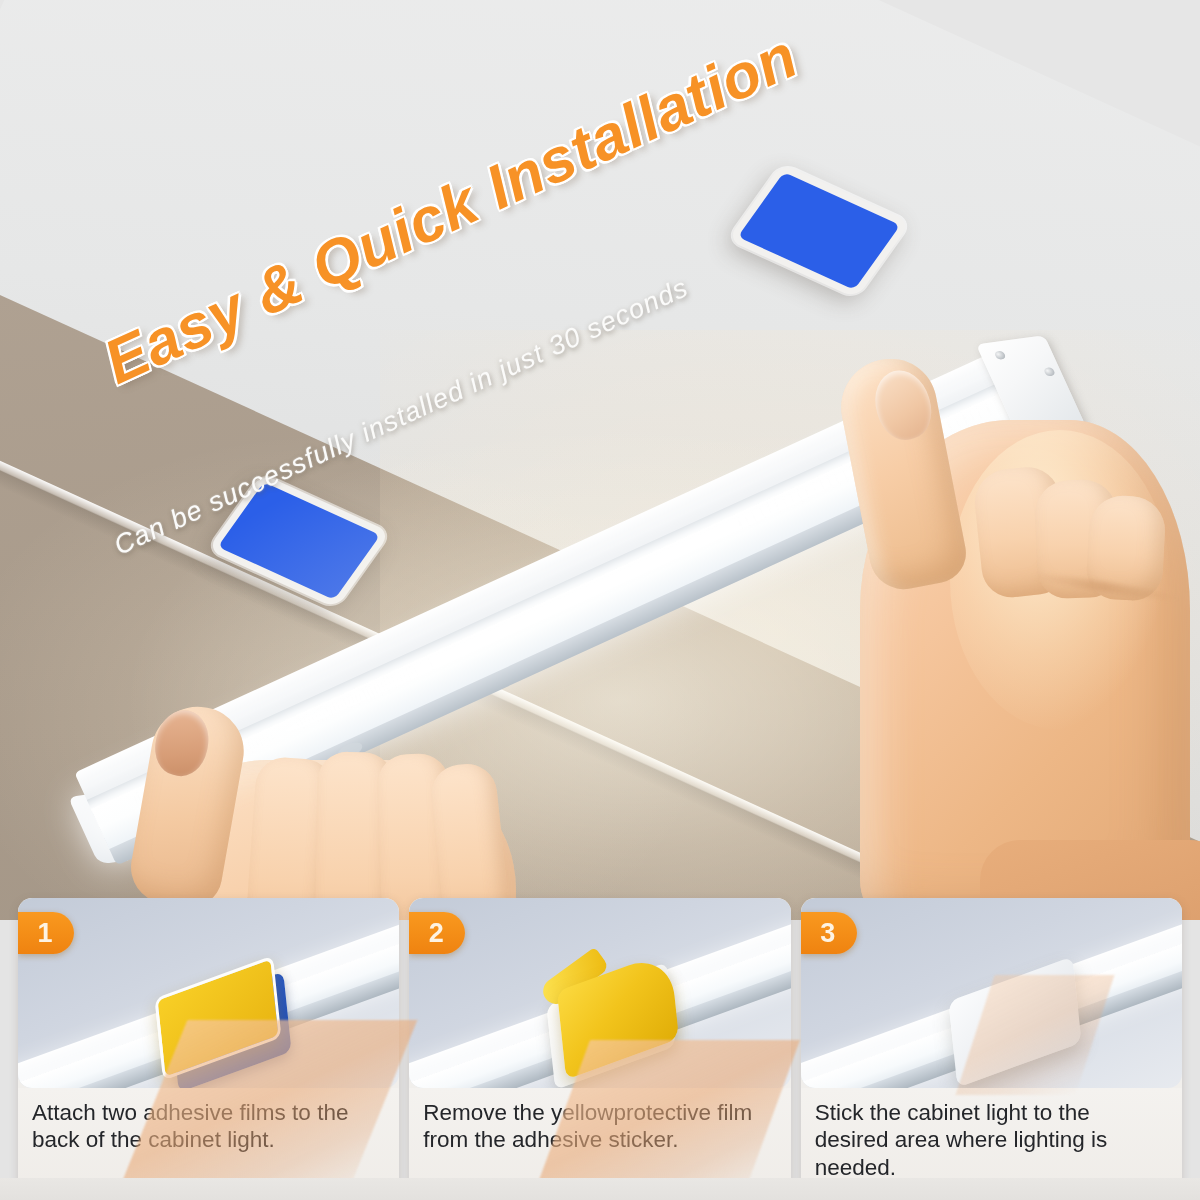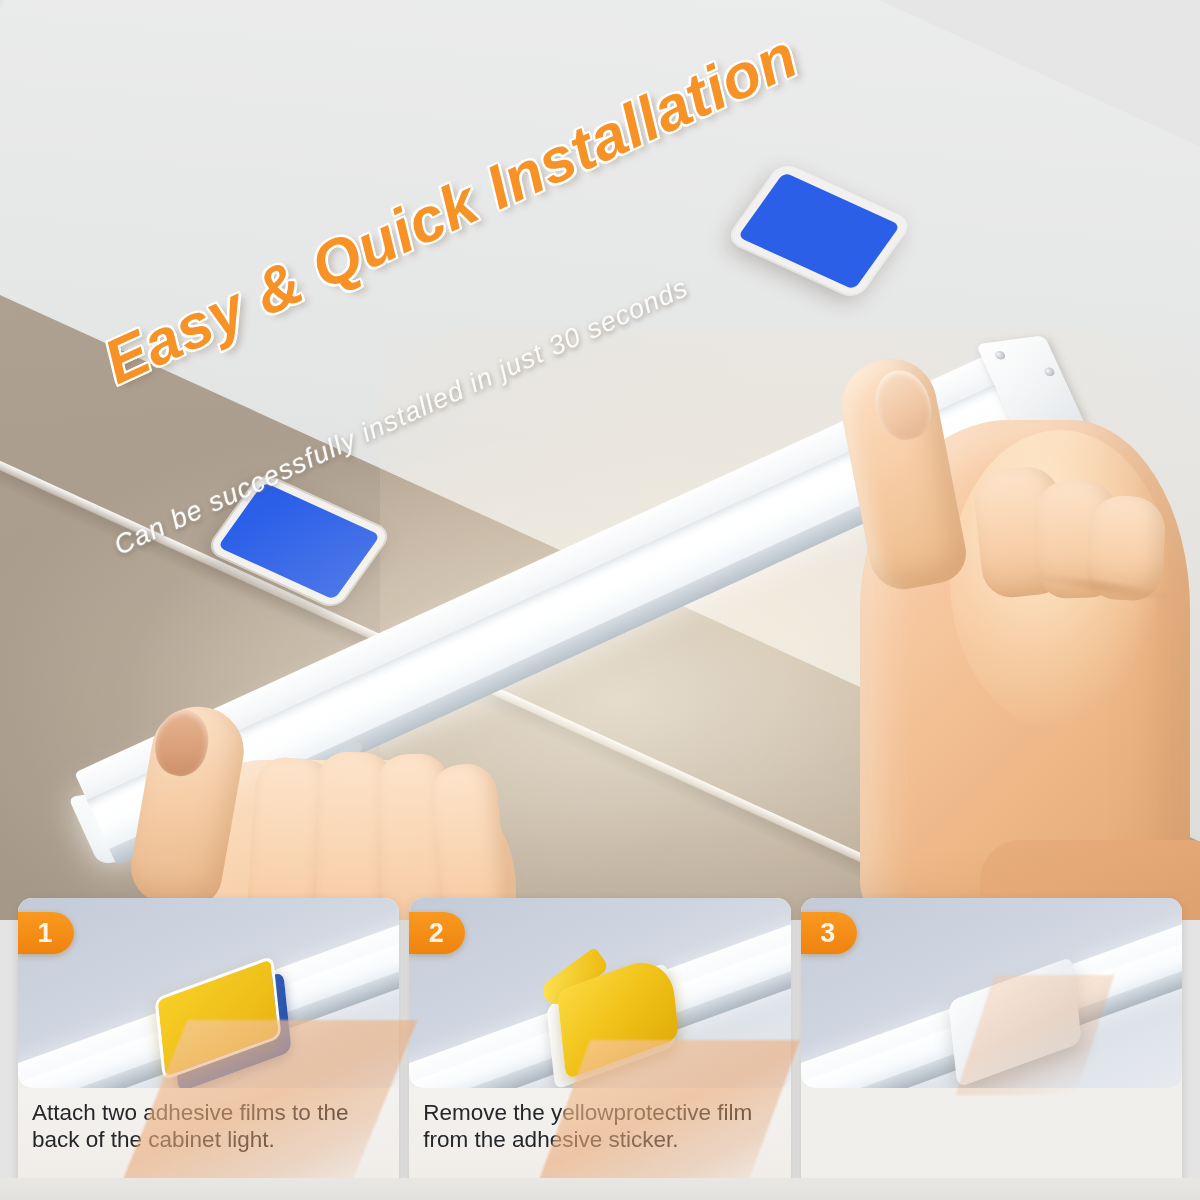--- a/index.html
+++ b/index.html
@@ -510,20 +510,21 @@
     <div class="step-card">
       <div class="step-photo">
         <div class="mini-bar">
           <div class="mb-top"></div>
           <div class="mb-face"></div>
           <div class="mb-bot"></div>
         </div>
         <div class="pad-plain-s"></div>
         <div class="step-badge">3</div>
       </div>
+      <div class="step-caption">Stick the cabinet light to the desired area where lighting is needed.</div>
     </div>
 
   </div>
 
   <div class="warm-wash" id="wash-a"></div>
   <div class="warm-wash" id="wash-b"></div>
   <div class="warm-wash" id="wash-c"></div>
   <div class="bottom-base"></div>
 
 </div>

